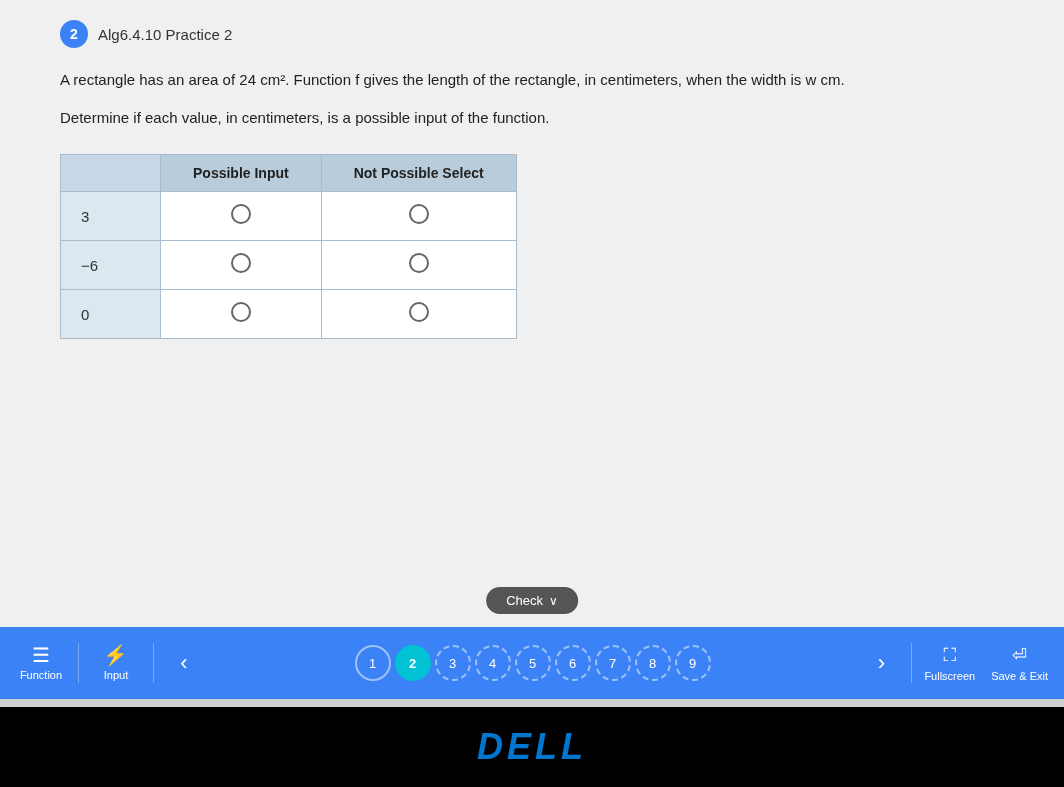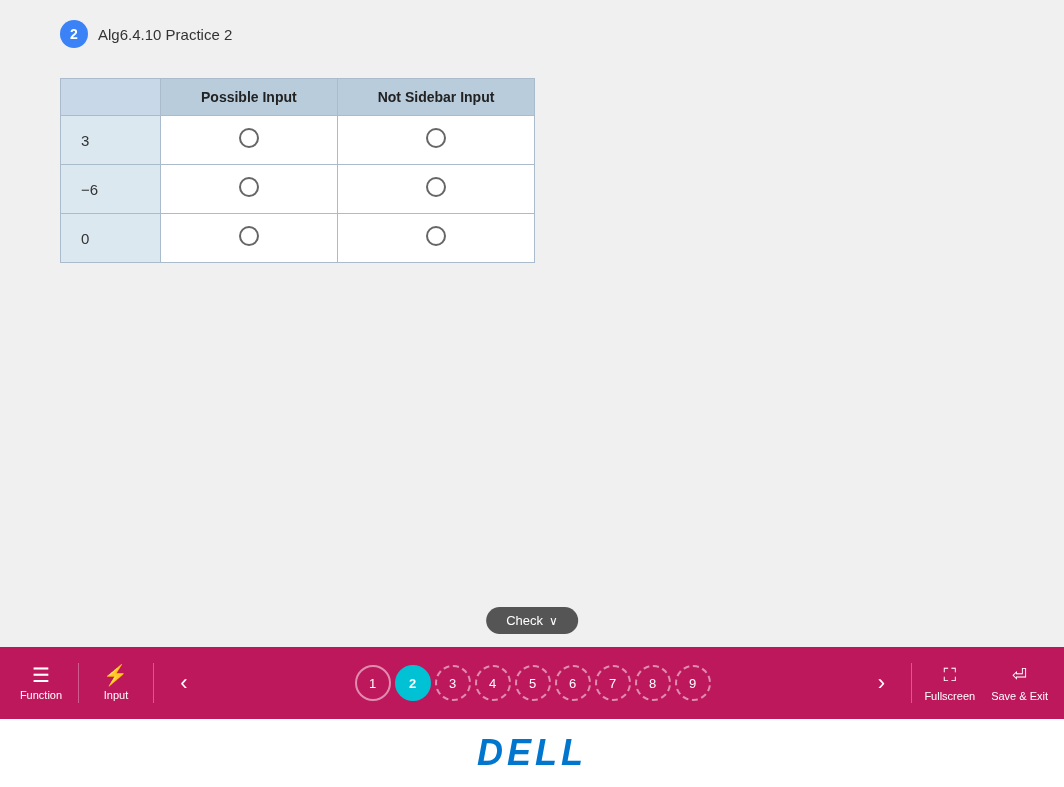--- a/index.html
+++ b/index.html
@@ -58,21 +58,21 @@
       display: inline-block;
     }
 
     table {
       border-collapse: collapse;
       min-width: 420px;
     }
 
     th {
       background: #c8d8e8;
-      padding: 10px 40px;
+      padding: 10px 32px;
       font-size: 14px;
       font-weight: 600;
       color: #222;
       border: 1px solid #aabbcc;
       text-align: center;
     }
 
     th.value-col {
       background: #c8d8e8;
       min-width: 100px;
@@ -105,21 +105,21 @@
       border-radius: 50%;
       border: 2px solid #666;
       background: white;
       display: inline-block;
       cursor: pointer;
     }
 
     
     .toolbar {
       height: 72px;
-      background: #be185d;
+      background: #3b82f6;
       display: flex;
       align-items: center;
       padding: 0 16px;
       gap: 8px;
       position: relative;
     }
 
     .toolbar-btn {
       display: flex;
       flex-direction: column;
@@ -224,25 +224,26 @@
       display: flex;
       align-items: center;
       gap: 6px;
     }
 
     .check-dropdown .chevron {
       font-size: 12px;
     }
 
     .dell-logo {
-      background: #ffffff;
-      display: flex;
-      align-items: center;
-      justify-content: center;
-      height: 68px;
+      background: #000000;
+      display: flex;
+      align-items: center;
+      justify-content: center;
+      height: 80px;
+      margin-top: 8px;
     }
 
     .dell-text {
       font-size: 36px;
       font-weight: bold;
       color: #0076ce;
       letter-spacing: 4px;
       font-style: italic;
     }
   </style>
@@ -251,29 +252,35 @@
 
 <div class="main-content">
 
   
   <div class="problem-number">
     <div class="circle-num">2</div>
     <span class="problem-title">Alg6.4.10 Practice 2</span>
   </div>
 
   
+  <div class="question-text">
+    <span>A rectangle has an area of 24 cm². Function f gives the length of the rectangle, in centimeters, when the width is w cm.</span>
+  </div>
+  <div class="question-text">
+    <span>Determine if each value, in centimeters, is a possible input of the function.</span>
+  </div>
 
   
   <div class="table-container">
     <table>
       <thead>
         <tr>
           <th class="value-col"></th>
           <th class="header-col">Possible Input</th>
-          <th class="header-col">Not Sidebar Input</th>
+          <th class="header-col">Not Possible Select</th>
         </tr>
       </thead>
       <tbody id="table-body">
 
       <tr>
             <td class="label-col">3</td>
             <td><span class="radio-circle"></span></td>
             <td><span class="radio-circle"></span></td>
           </tr>
           <tr>

